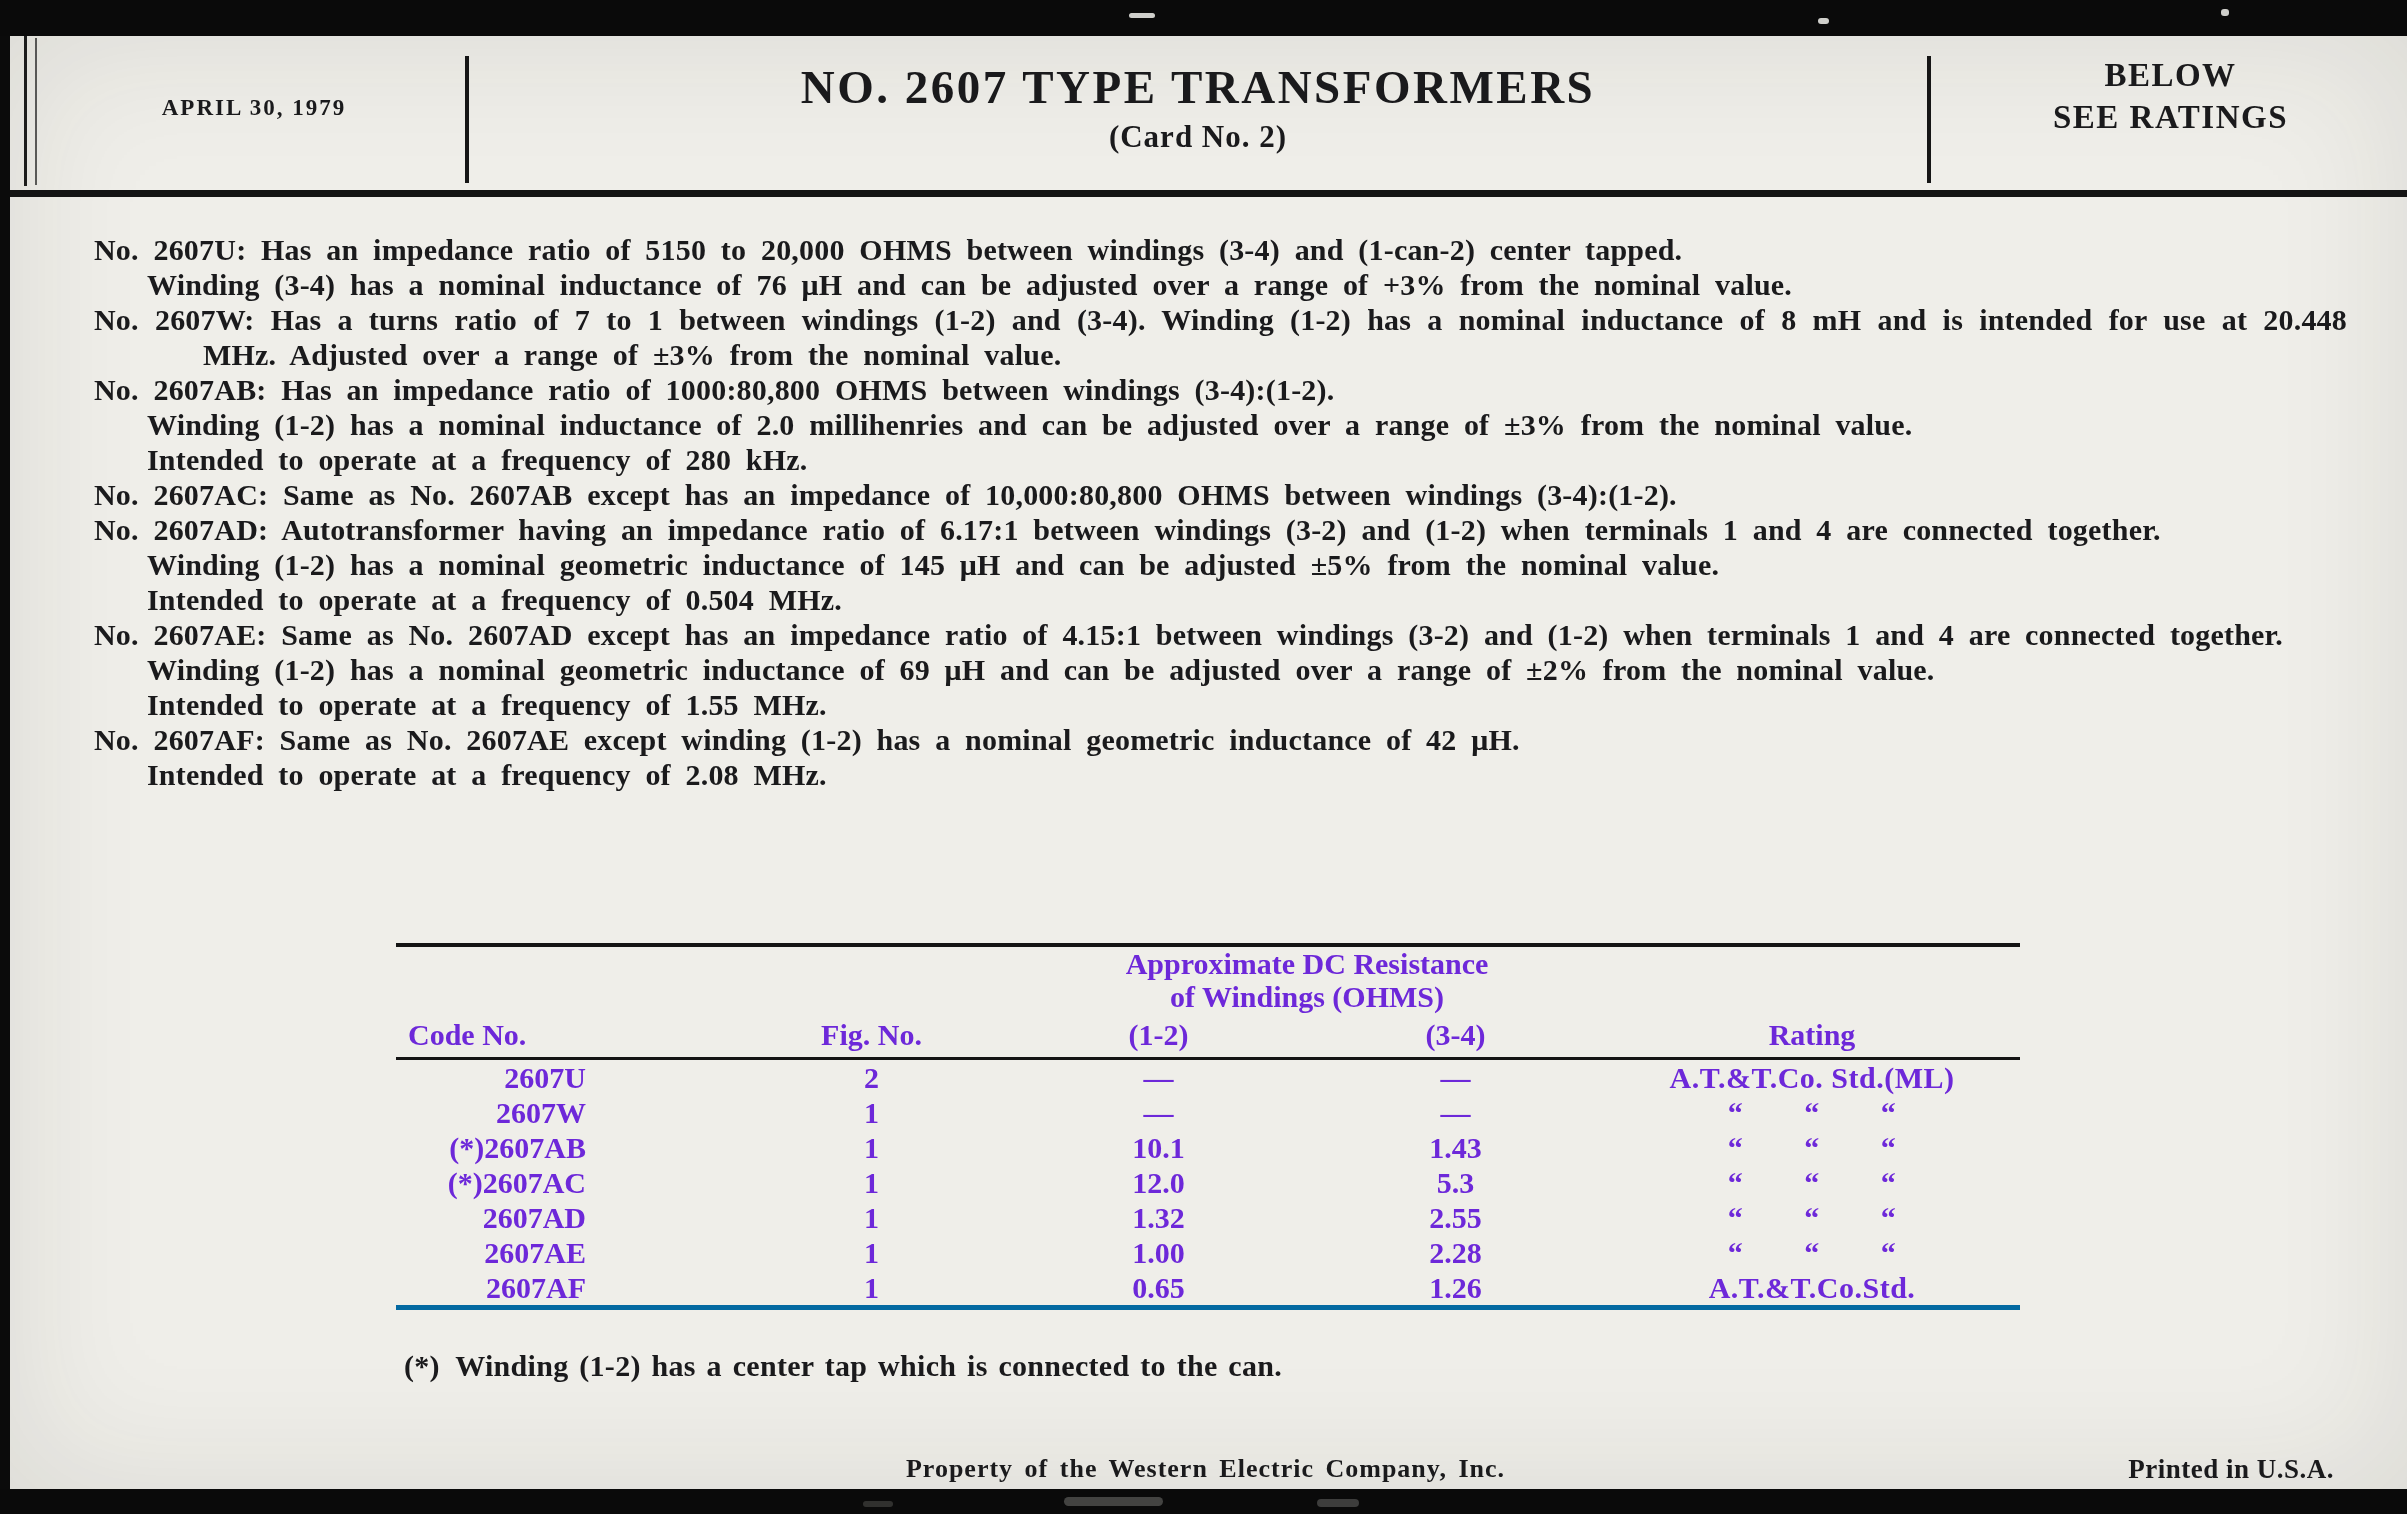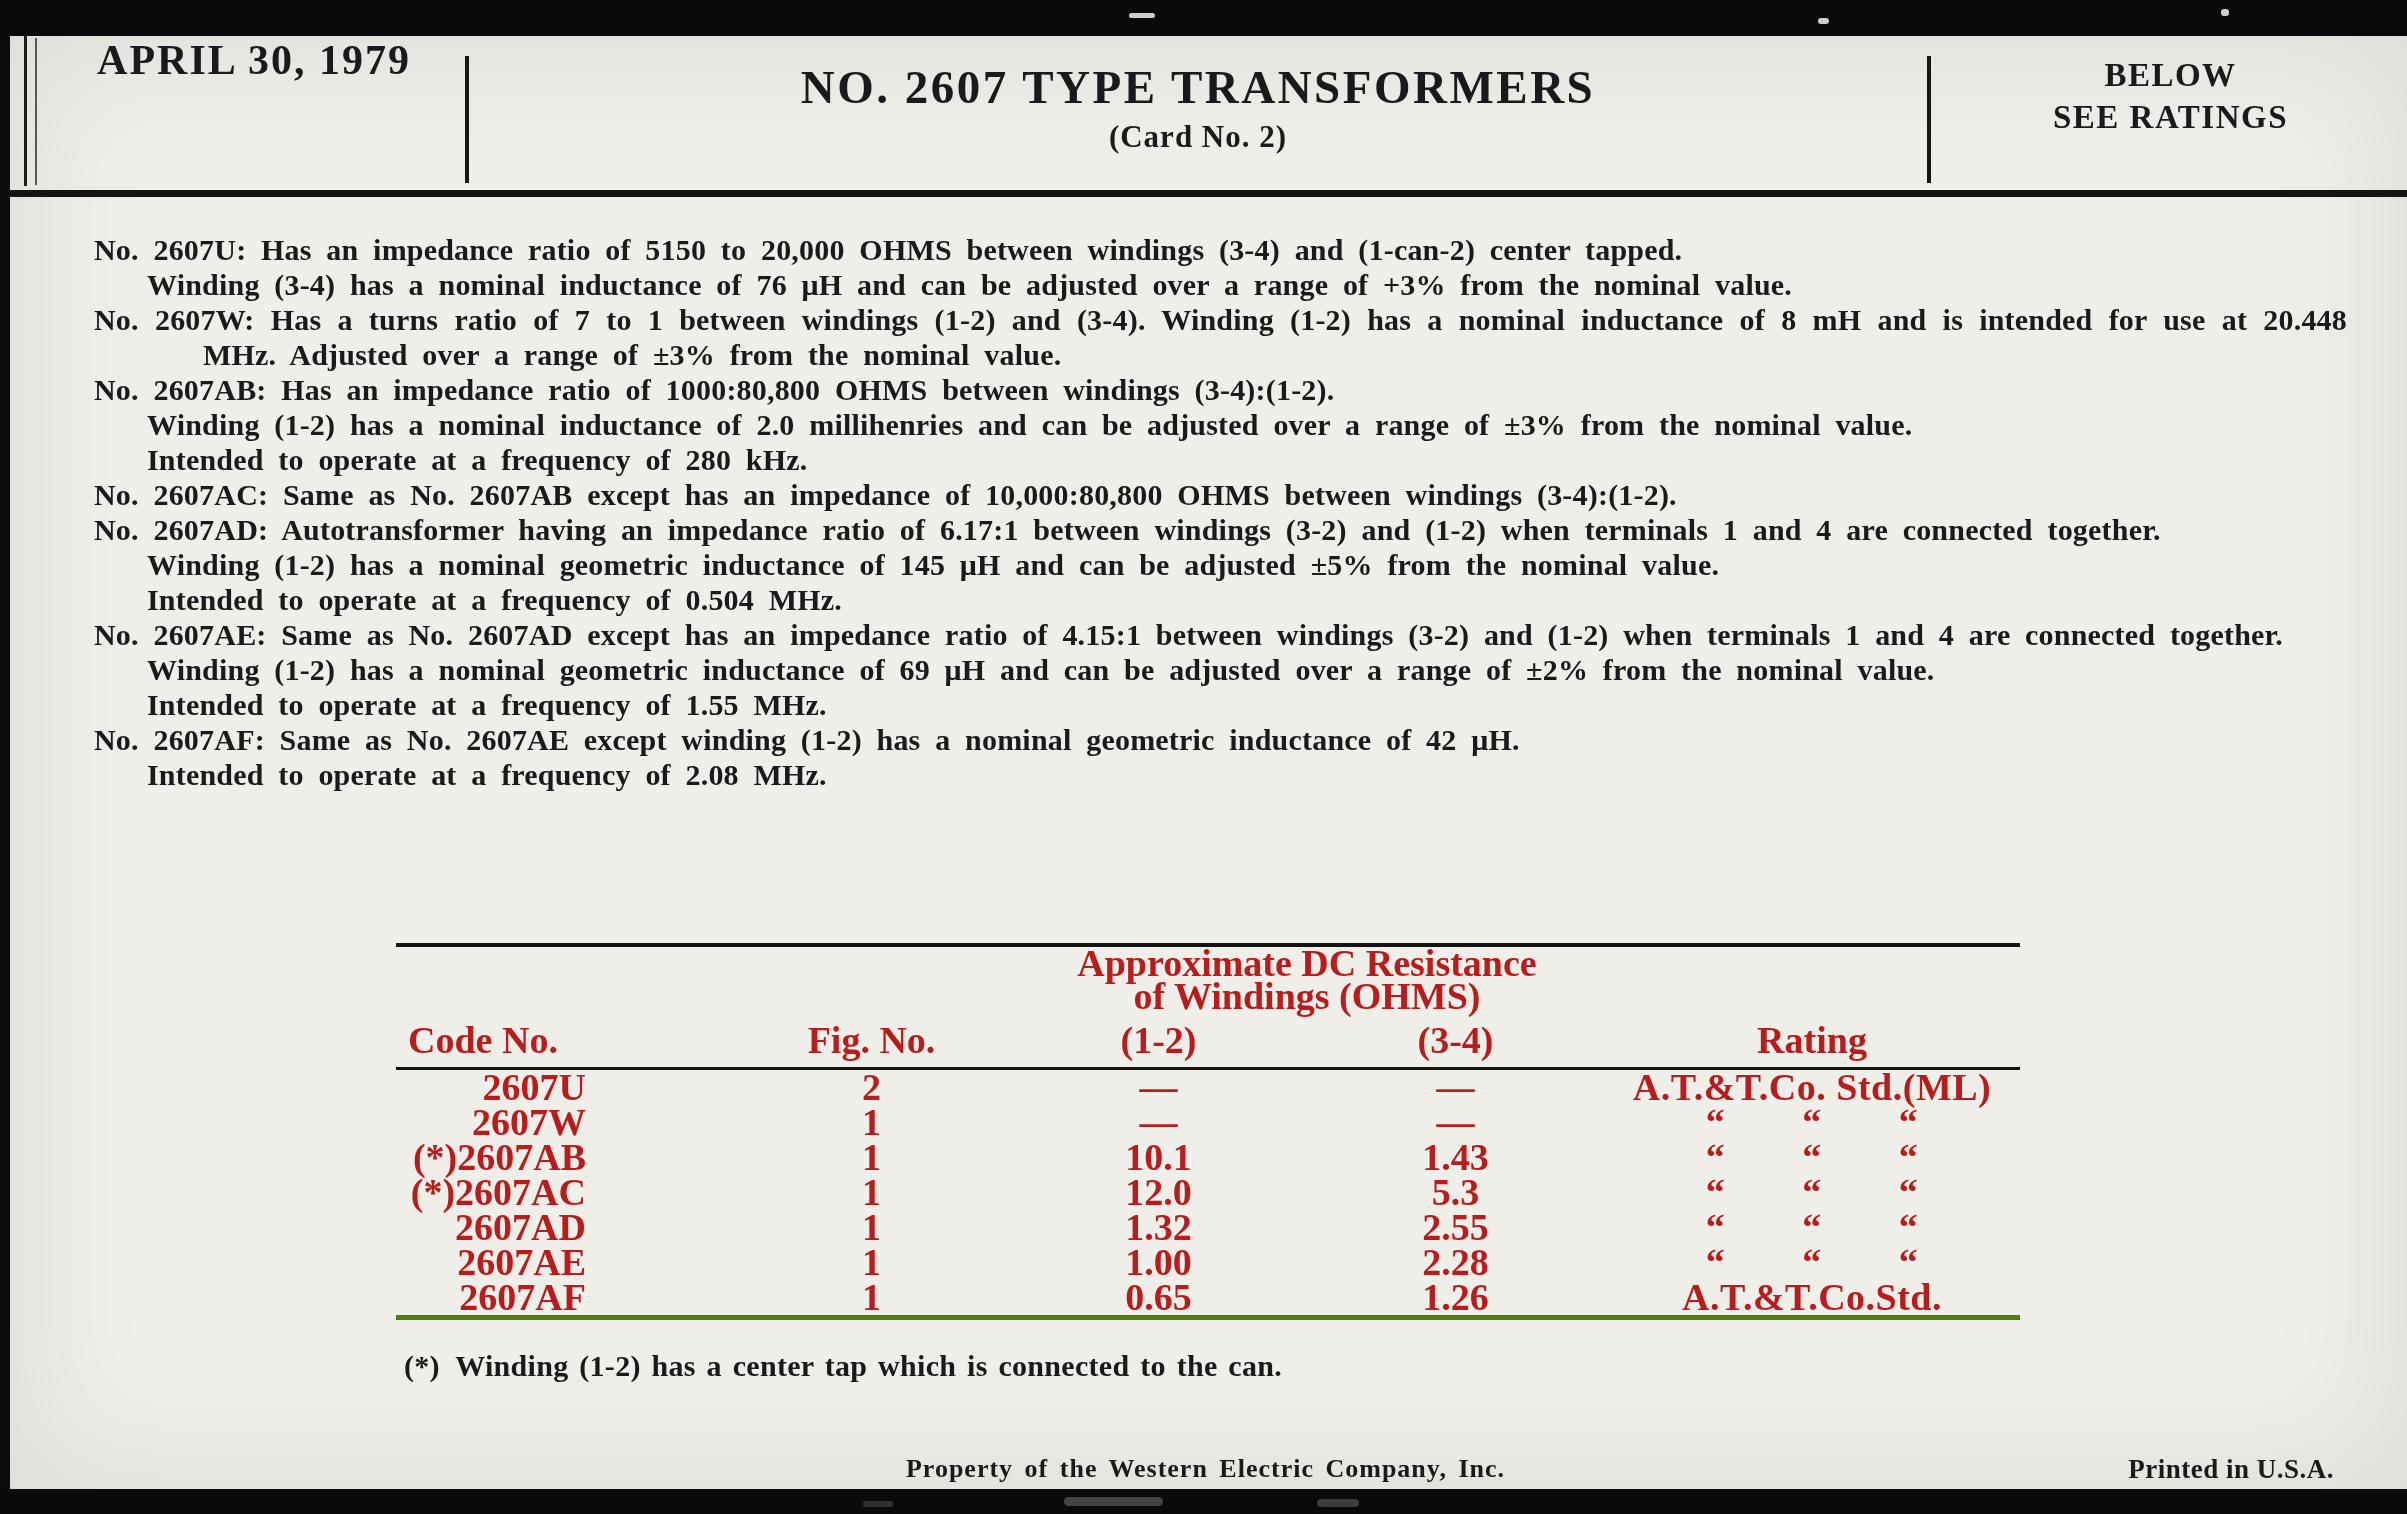--- a/index.html
+++ b/index.html
@@ -30,22 +30,22 @@
     z-index: 1;
   }
   .edge-line { position: absolute; background: #1c1c1c; }
   .edge-line.e1 { left: 14px; top: 0; width: 3px; height: 150px; }
   .edge-line.e2 { left: 25px; top: 2px; width: 2px; height: 147px; opacity: .7; }
 
   
   .hdr { position: absolute; top: 0; left: 0; right: 0; height: 161px; }
   .hdr-date {
     position: absolute; left: 30px; top: 0; width: 428px; height: 149px;
-    text-align: center; box-sizing: border-box;
-    font-size: 42px; font-weight: 700; letter-spacing: 2px;
+    text-align: center; padding-top: 59px; box-sizing: border-box;
+    font-size: 23px; font-weight: 700; letter-spacing: 2px;
   }
   .vdiv { position: absolute; top: 20px; width: 4px; height: 127px; background: #161616; }
   .vdiv.d1 { left: 455px; }
   .vdiv.d2 { right: 477px; }
   .hdr-center { position: absolute; left: 461px; right: 483px; top: 0; text-align: center; padding-top: 24px; }
   .title    { font-size: 47px; font-weight: 700; letter-spacing: 2.5px; }
   .subtitle { font-size: 31px; font-weight: 700; letter-spacing: 1px; margin-top: 5px; }
   .hdr-right {
     position: absolute; right: 0; width: 475px; top: 0; text-align: center;
     padding-top: 18px; font-size: 33px; font-weight: 700; line-height: 42px; letter-spacing: 1.5px;
@@ -59,22 +59,22 @@
     text-align: justify; word-spacing: 7px; letter-spacing: 0.2px;
   }
   .para { margin: 0; }
   .para.main { padding-left: 109px; text-indent: -109px; }
   .para.sub  { padding-left: 109px; text-indent: -56px; }
 
   
   .table-block { position: absolute; top: 907px; left: 386px; }
   table.dc {
     border-collapse: collapse; table-layout: fixed; width: 1624px;
-    font-size: 38px; font-weight: 700; color: #b91c1c;
-    border-top: 4px solid #141414; border-bottom: 5px solid #4d7c0f;
+    font-size: 30px; font-weight: 700; color: #6d28d9;
+    border-top: 4px solid #141414; border-bottom: 5px solid #0369a1;
   }
   .c-code { width: 337px; } .c-fig { width: 277px; }
   .c-w12 { width: 307px; } .c-w34 { width: 287px; } .c-rating { width: 416px; }
   tr.span-row td { padding: 0; border: none; }
   td.c-span { text-align: center; line-height: 33px; padding: 6px 0 2px; border-bottom: 3px solid #141414; }
   tr.col-row th { font-weight: 700; padding: 5px 0 5px; border-bottom: 3px solid #141414; text-align: center; margin-top: 17px; }
   tr.col-row th.c-code { text-align: left; padding-left: 12px; }
   tbody td { padding: 0; height: 35px; line-height: 35px; text-align: center; }
   tbody td.c-code { text-align: right; padding-right: 147px; }
   tbody td.c-rating { letter-spacing: 0.5px; }

